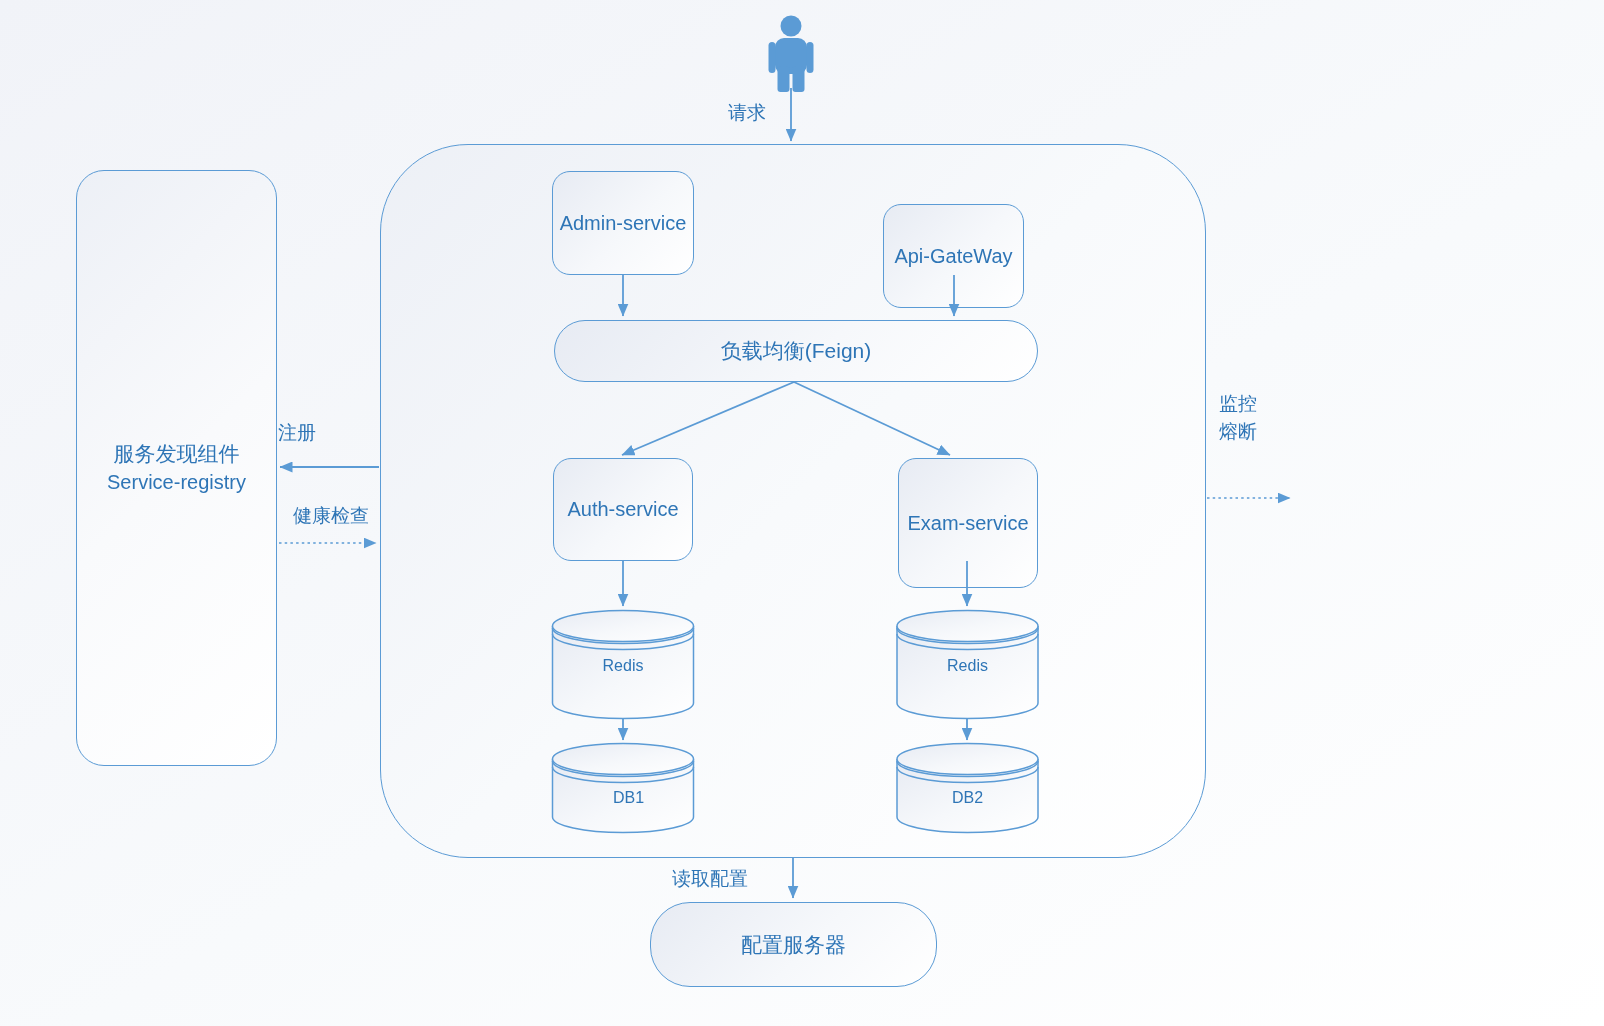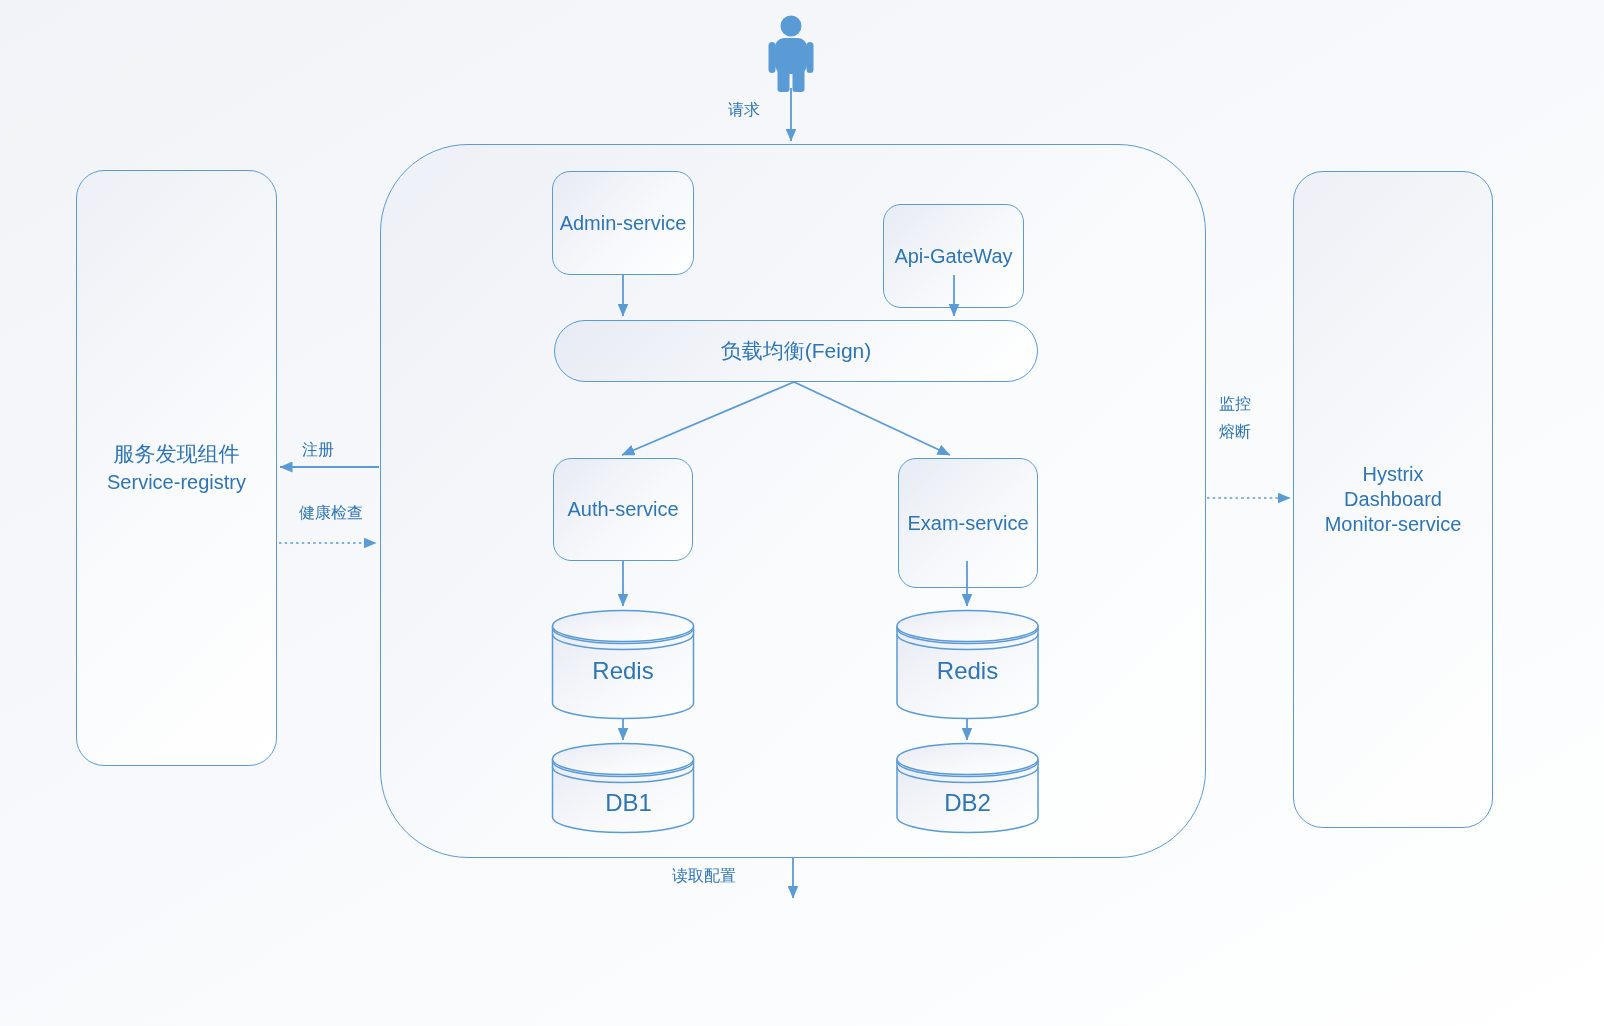--- a/index.html
+++ b/index.html
@@ -23,42 +23,37 @@
     display:flex;flex-direction:column;align-items:center;justify-content:center;
     text-align:center;
   }
   .bigbox{
     position:absolute;box-sizing:border-box;
     border:1.5px solid #5b9bd5;border-radius:88px;
     background:linear-gradient(135deg,#edf0f6 0%,#f8fafc 50%,#ffffff 100%);
   }
   .label-cn{font-size:21px;}
   .label-en{font-size:20px;}
-  .edge-label{position:absolute;font-size:16px;white-space:nowrap;z-index:5;}
-  .cyl-label{position:absolute;font-size:24px;text-align:center;z-index:5;}
+  .edge-label{position:absolute;font-size:19px;white-space:nowrap;z-index:5;}
+  .cyl-label{position:absolute;font-size:16px;text-align:center;z-index:5;}
   svg.overlay{position:absolute;left:0;top:0;z-index:4;pointer-events:none;}
   .z2{z-index:2;}
 </style>
 </head>
 <body>
 
 <div class="canvas">
 
   <div class="bigbox z2" style="left:380px;top:144px;width:826px;height:714px;"></div>
 
   <div class="panel z2" style="left:76px;top:170px;width:201px;height:596px;border-radius:28px;line-height:29px;">
     <div class="label-cn">服务发现组件</div>
     <div class="label-en">Service-registry</div>
   </div>
 
-  <div class="panel z2" style="left:1293px;top:171px;width:200px;height:657px;border-radius:30px;line-height:25px;">
-    <div class="label-en">Hystrix</div>
-    <div class="label-en">Dashboard</div>
-    <div class="label-en">Monitor-service</div>
-  </div>
 
   <div class="shape z2 label-en" style="left:552px;top:171px;width:142px;height:104px;border-radius:18px;">
     <span>Admin-service</span>
   </div>
 
   <div class="shape z2 label-en" style="left:883px;top:171px;width:141px;height:104px;border-radius:18px;margin-top:33px;">
     <span>Api-GateWay</span>
   </div>
 
   <div class="shape z2 label-cn" style="left:554px;top:320px;width:484px;height:62px;border-radius:31px;">
@@ -66,20 +61,23 @@
   </div>
 
   <div class="shape z2 label-en" style="left:553px;top:458px;width:140px;height:103px;border-radius:18px;">
     <span>Auth-service</span>
   </div>
 
   <div class="shape z2 label-en" style="left:898px;top:458px;width:140px;height:130px;border-radius:18px;">
     <span>Exam-service</span>
   </div>
 
+  <div class="shape z2 label-cn" style="left:650px;top:902px;width:287px;height:85px;border-radius:40px;">
+    <span>配置服务器</span>
+  </div>
 
   <svg class="overlay" width="1604" height="1026" viewBox="0 0 1604 1026">
     <defs>
       <marker id="arrow" viewBox="0 0 13 11" refX="12.5" refY="5.5" markerWidth="13" markerHeight="11" markerUnits="userSpaceOnUse" orient="auto">
         <path d="M0,0 L13,5.5 L0,11 Z" fill="#5b9bd5"></path>
       </marker>
       <linearGradient id="cylGrad" x1="0" y1="0" x2="1" y2="1">
         <stop offset="0" stop-color="#e7ebf3"></stop>
         <stop offset="0.55" stop-color="#f6f8fb"></stop>
         <stop offset="1" stop-color="#ffffff"></stop>
@@ -145,21 +143,21 @@
       </g>
     </g>
   </svg>
 
   <div class="cyl-label" style="left:552px;top:657px;width:142px;">Redis</div>
   <div class="cyl-label" style="left:897px;top:657px;width:141px;">Redis</div>
   <div class="cyl-label" style="left:552px;top:789px;width:153px;">DB1</div>
   <div class="cyl-label" style="left:897px;top:789px;width:141px;">DB2</div>
 
   <div class="edge-label" style="left:728px;top:100px;">请求</div>
-  <div class="edge-label" style="left:278px;top:440px;width:80px;text-align:center;">注册</div>
+  <div class="edge-label" style="left:278px;top:420px;width:80px;text-align:left;">注册</div>
   <div class="edge-label" style="left:283px;top:503px;width:96px;text-align:center;">健康检查</div>
   <div class="edge-label" style="left:1219px;top:390px;line-height:28px;">
     <div>监控</div>
     <div>熔断</div>
   </div>
   <div class="edge-label" style="left:672px;top:866px;">读取配置</div>
 
 </div>
 
 </body></html>

